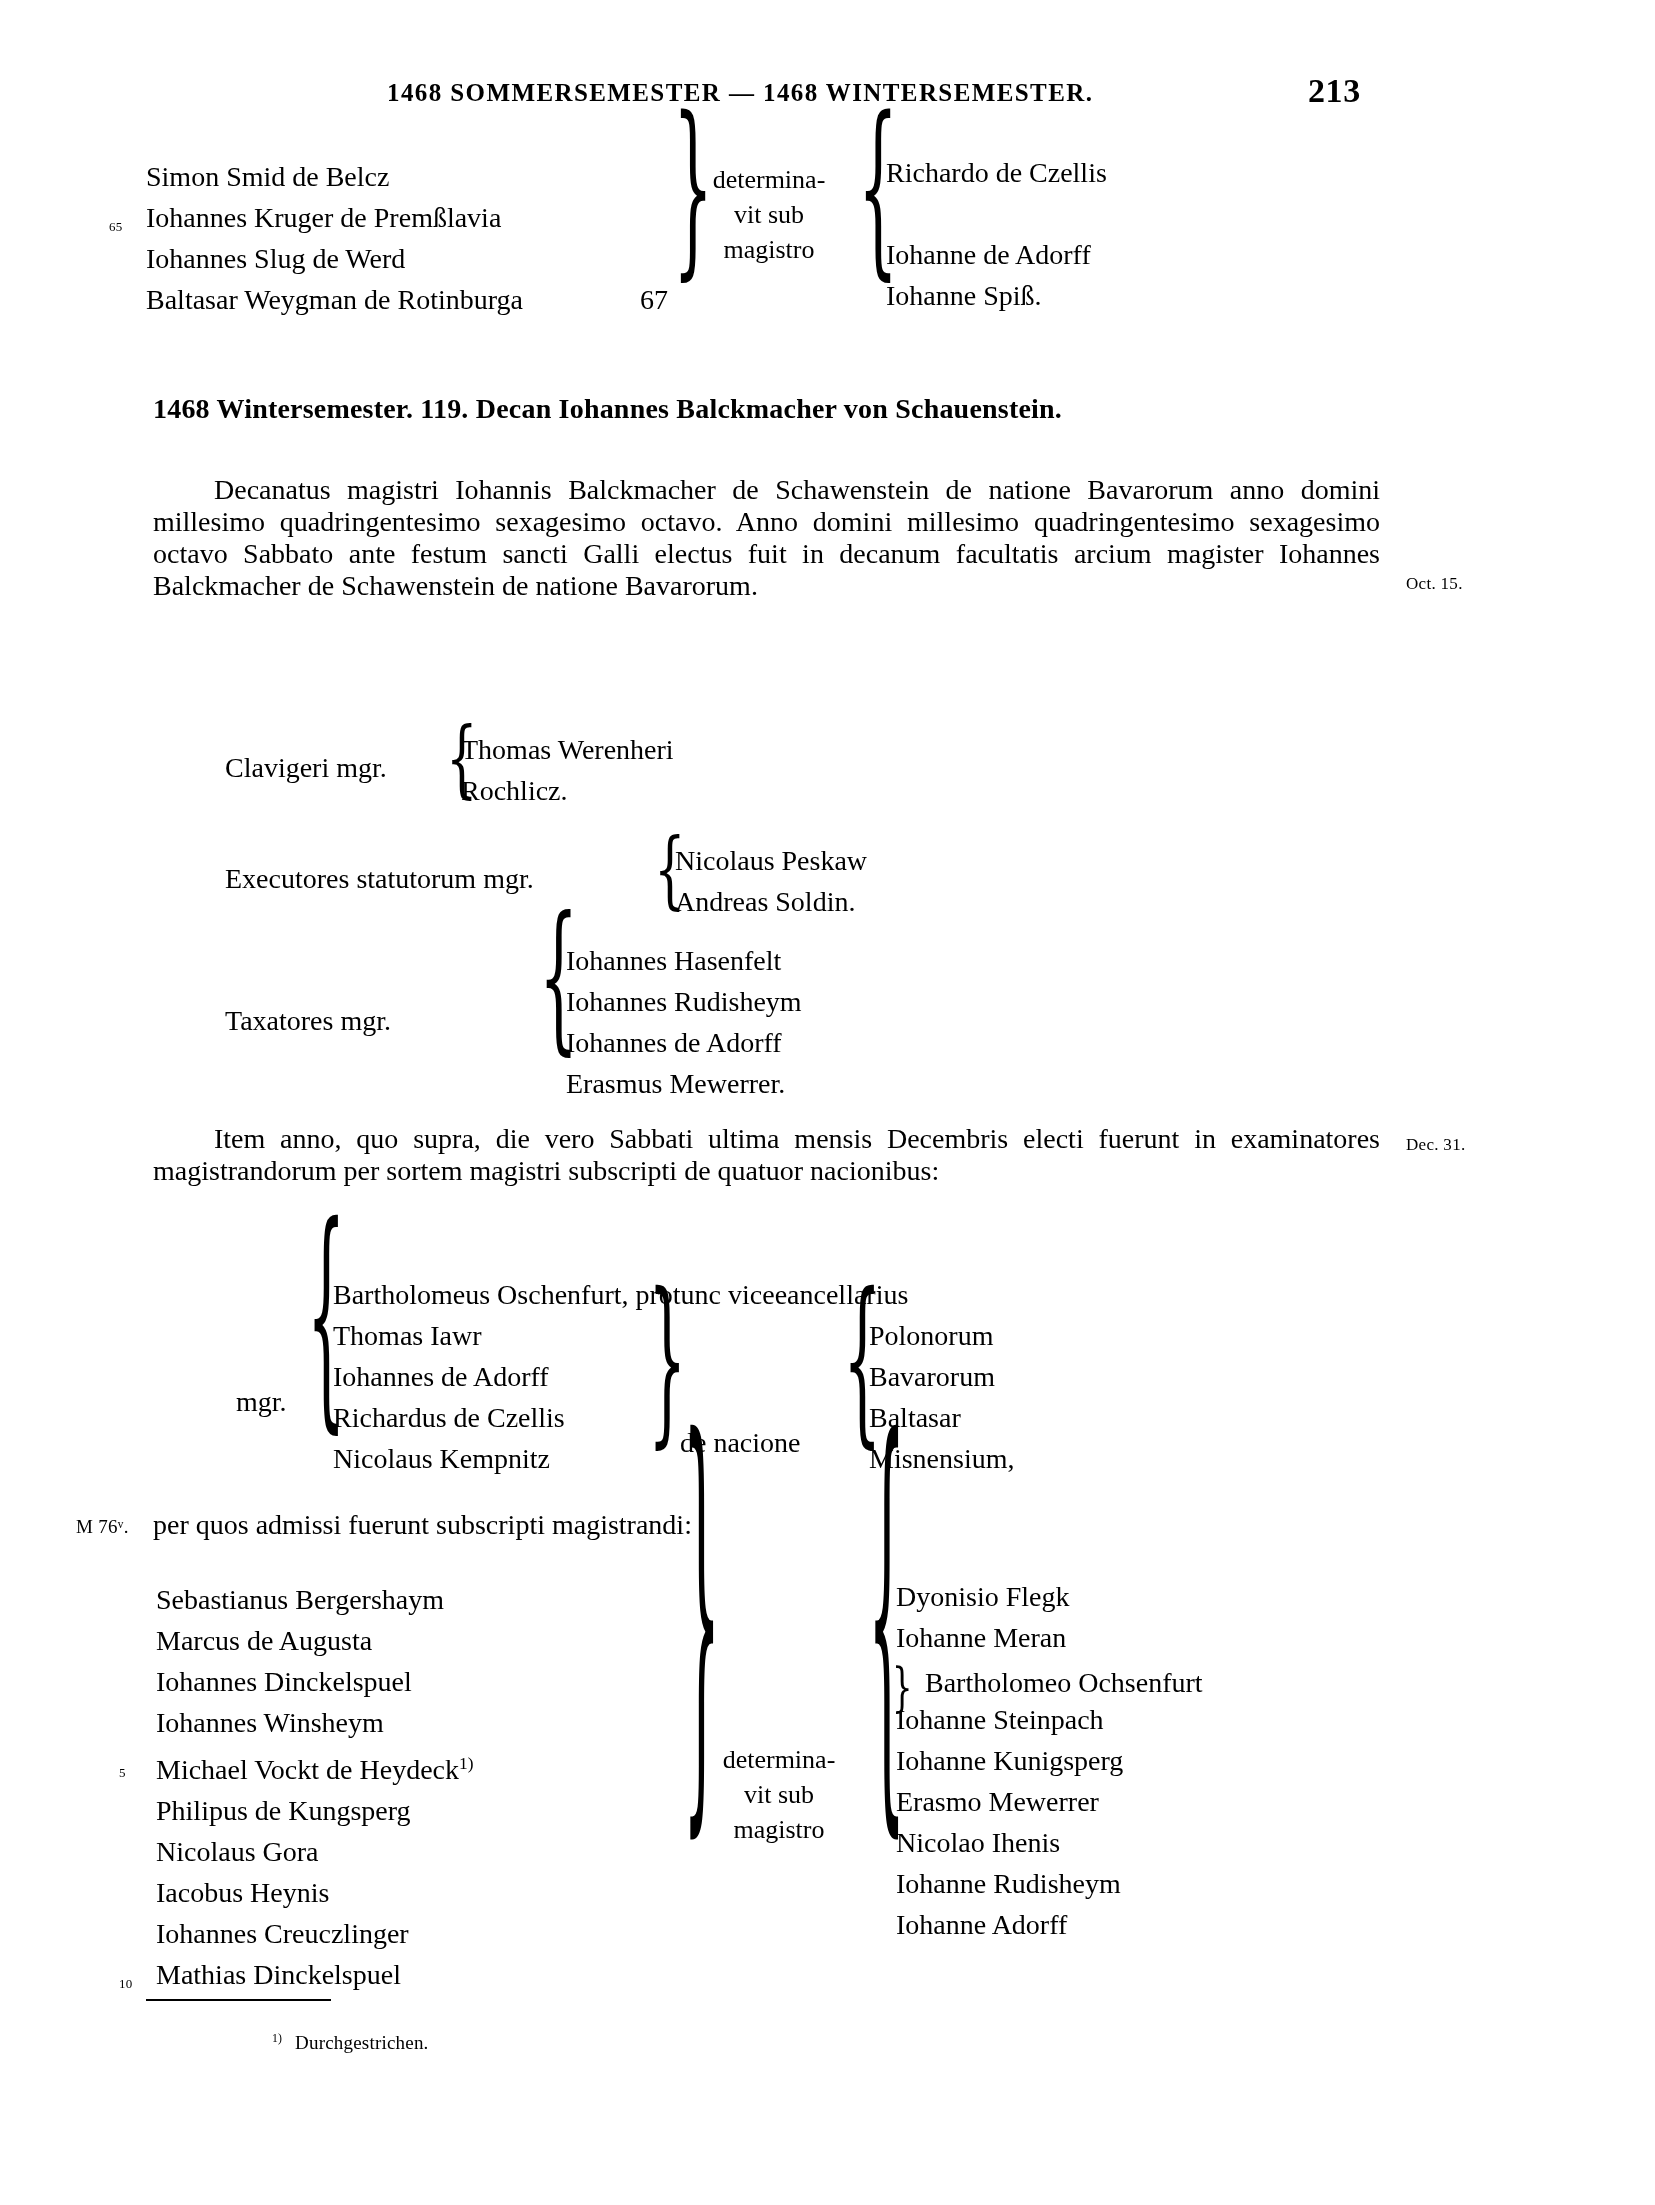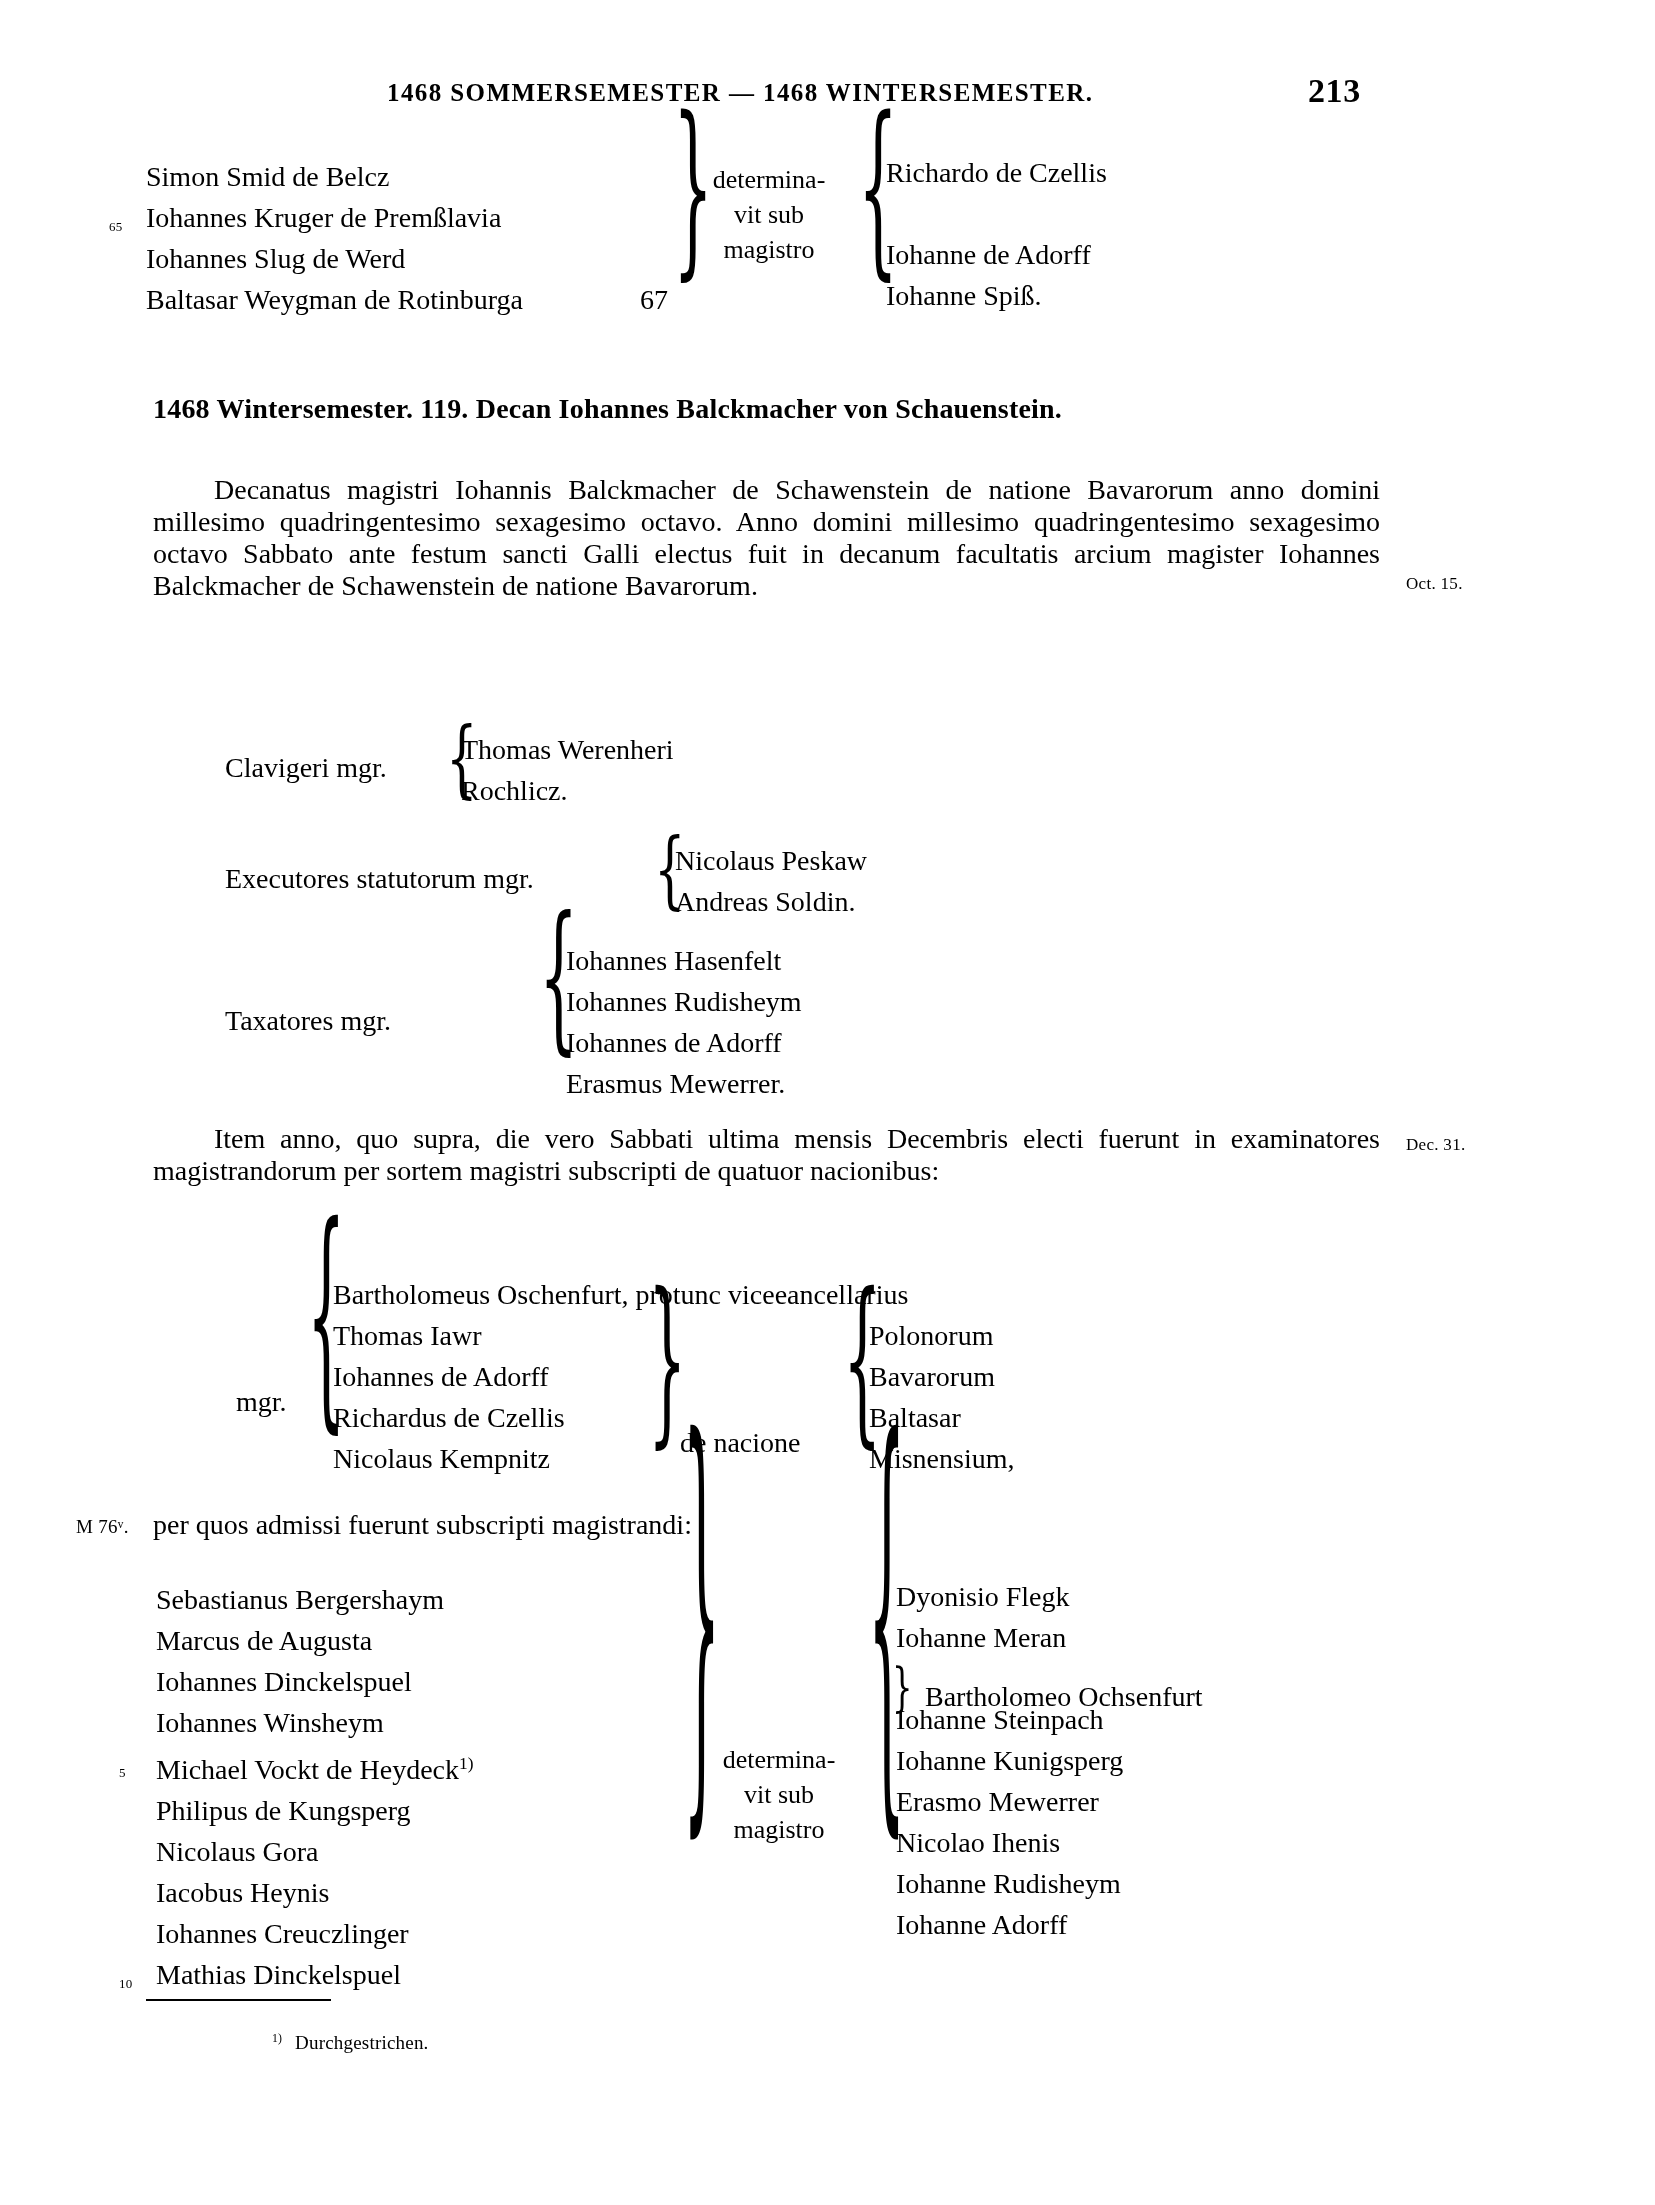--- a/index.html
+++ b/index.html
@@ -306,21 +306,21 @@
       <div>magistro</div>
     </div>
 
     <span class="brace" style="left:712px; top:-10px; font-size:84px; transform: scaleY(5.35) scaleX(0.7);">{</span>
 
     <div style="position:absolute; left:740px; top:-3.4px;">
       <div class="name-line">Dyonisio Flegk</div>
       <div class="name-line">Iohanne Meran</div>
       <div class="name-line" style="height:41px; position:relative;">
         <span class="brace" style="left:-4.5px; top:3.4px; font-size:52px; transform: scaleY(1.0) scaleX(0.62);">}</span>
-        <span style="position:absolute; left:29px; top:18px;">Bartholomeo Ochsenfurt</span>
+        <span style="position:absolute; left:29px; top:4px;">Bartholomeo Ochsenfurt</span>
       </div>
       <div class="name-line">Iohanne Steinpach</div>
       <div class="name-line">Iohanne Kunigsperg</div>
       <div class="name-line">Erasmo Mewerrer</div>
       <div class="name-line">Nicolao Ihenis</div>
       <div class="name-line">Iohanne Rudisheym</div>
       <div class="name-line">Iohanne Adorff</div>
     </div>
   </div>
 

